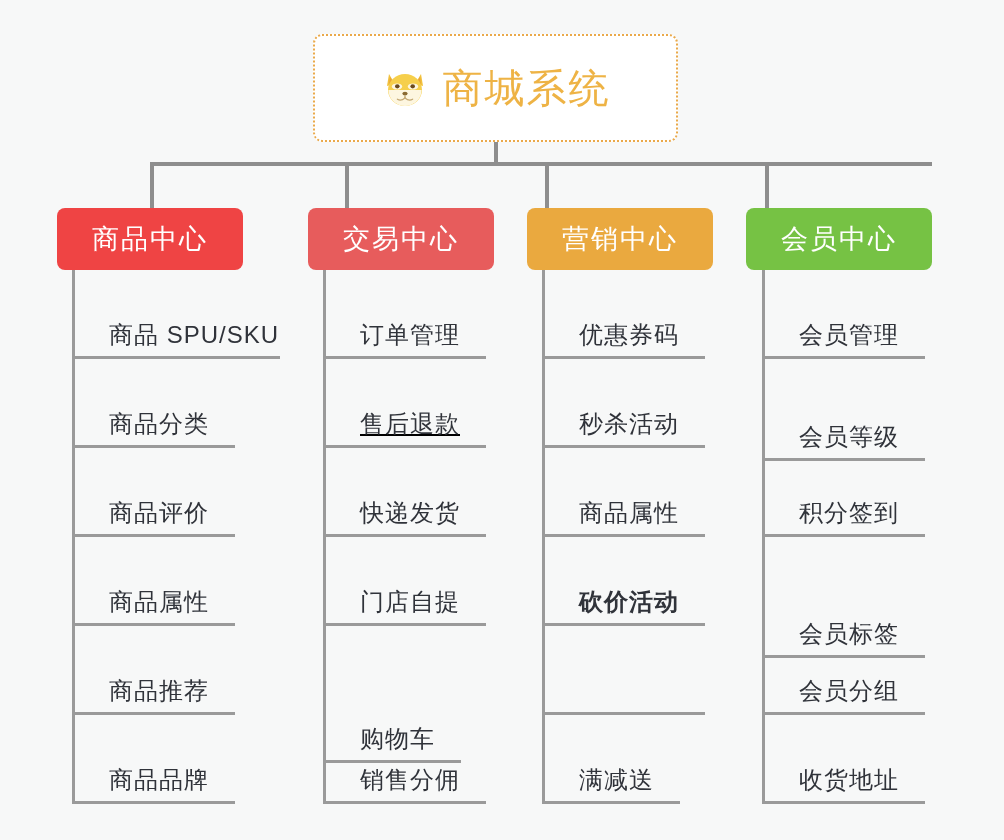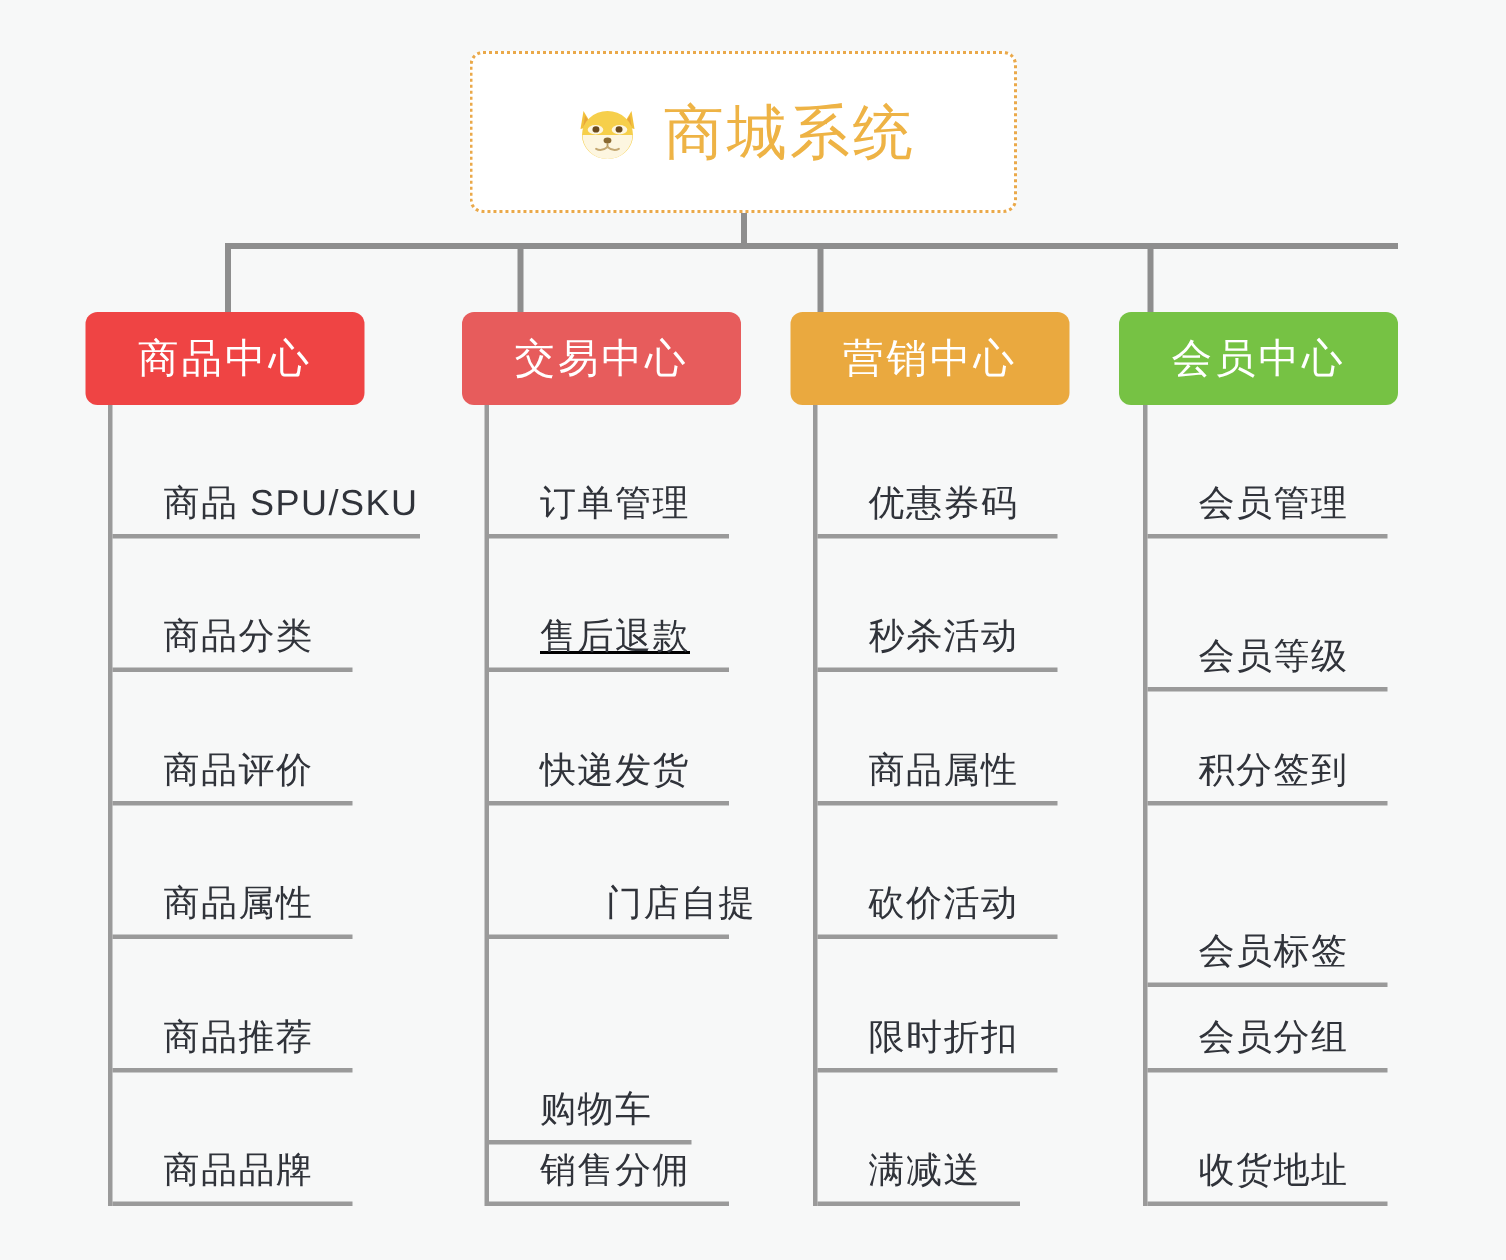--- a/index.html
+++ b/index.html
@@ -205,21 +205,21 @@
           <span class="leaf-label">订单管理</span>
         </div>
         <div class="leaf-item" style="top: 89px; text-decoration: underline;">
           <div class="leaf-underline" style="width: 160px;"></div>
           <span class="leaf-label">售后退款</span>
         </div>
         <div class="leaf-item" style="top: 178px;">
           <div class="leaf-underline" style="width: 160px;"></div>
           <span class="leaf-label">快递发货</span>
         </div>
-        <div class="leaf-item" style="top: 267px; padding-left: 44px;">
+        <div class="leaf-item" style="top: 267px;">
           <div class="leaf-underline" style="width: 160px;"></div>
           <span class="leaf-label">门店自提</span>
         </div>
         <div class="leaf-item" style="top: 356px; margin-top: 48px;">
           <div class="leaf-underline" style="width: 135px;"></div>
           <span class="leaf-label">购物车</span>
         </div>
         <div class="leaf-item" style="top: 445px;">
           <div class="leaf-underline" style="width: 160px;"></div>
           <span class="leaf-label">销售分佣</span>
@@ -235,27 +235,26 @@
           <span class="leaf-label">优惠券码</span>
         </div>
         <div class="leaf-item" style="top: 89px;">
           <div class="leaf-underline" style="width: 160px;"></div>
           <span class="leaf-label">秒杀活动</span>
         </div>
         <div class="leaf-item" style="top: 178px;">
           <div class="leaf-underline" style="width: 160px;"></div>
           <span class="leaf-label">商品属性</span>
         </div>
-        <div class="leaf-item" style="top: 267px;">
+        <div class="leaf-item" style="top: 267px; font-weight: bold;">
           <div class="leaf-underline" style="width: 160px;"></div>
           <span class="leaf-label">砍价活动</span>
         </div>
         <div class="leaf-item" style="top: 356px;">
           <div class="leaf-underline" style="width: 160px;"></div>
-          <span class="leaf-label">限时折扣</span>
         </div>
         <div class="leaf-item" style="top: 445px;">
           <div class="leaf-underline" style="width: 135px;"></div>
           <span class="leaf-label">满减送</span>
         </div>
       </div>
       <div class="cat-box" style="left: 746px; width: 186px; background: rgb(118, 194, 68);">
         <span class="cat-label">会员中心</span>
       </div>
       <div class="leaf-col" style="left: 762px;">

